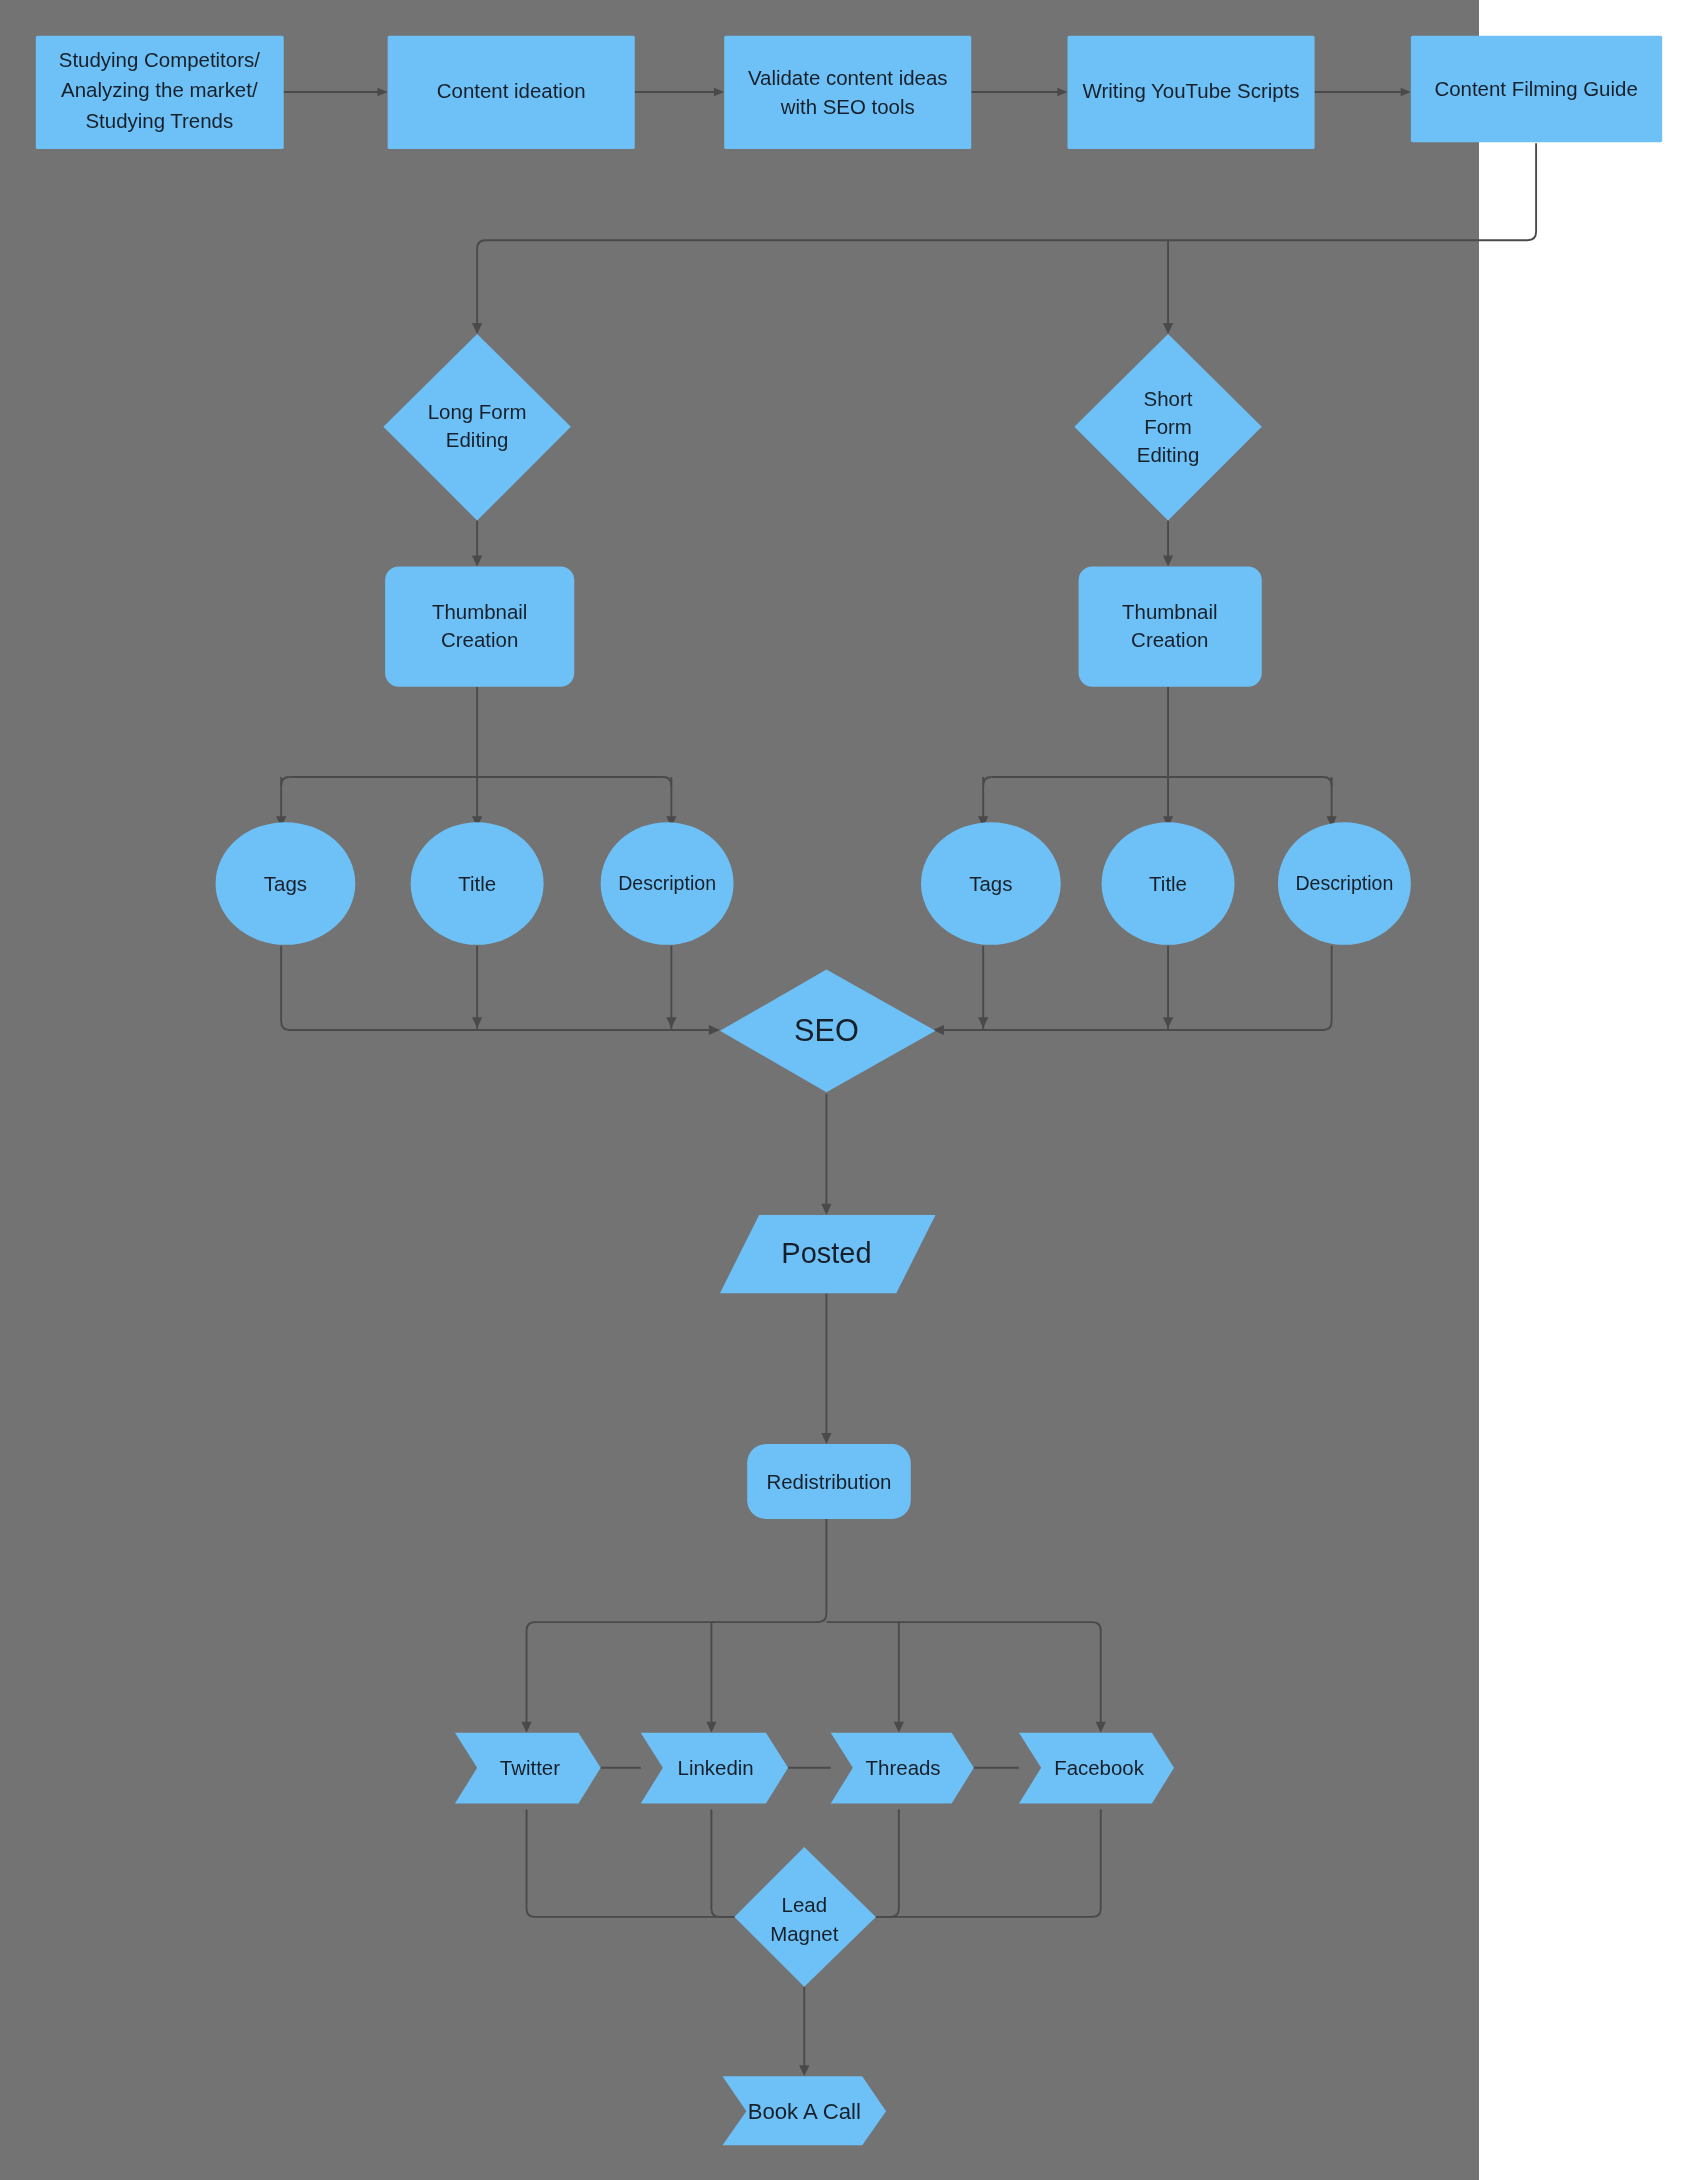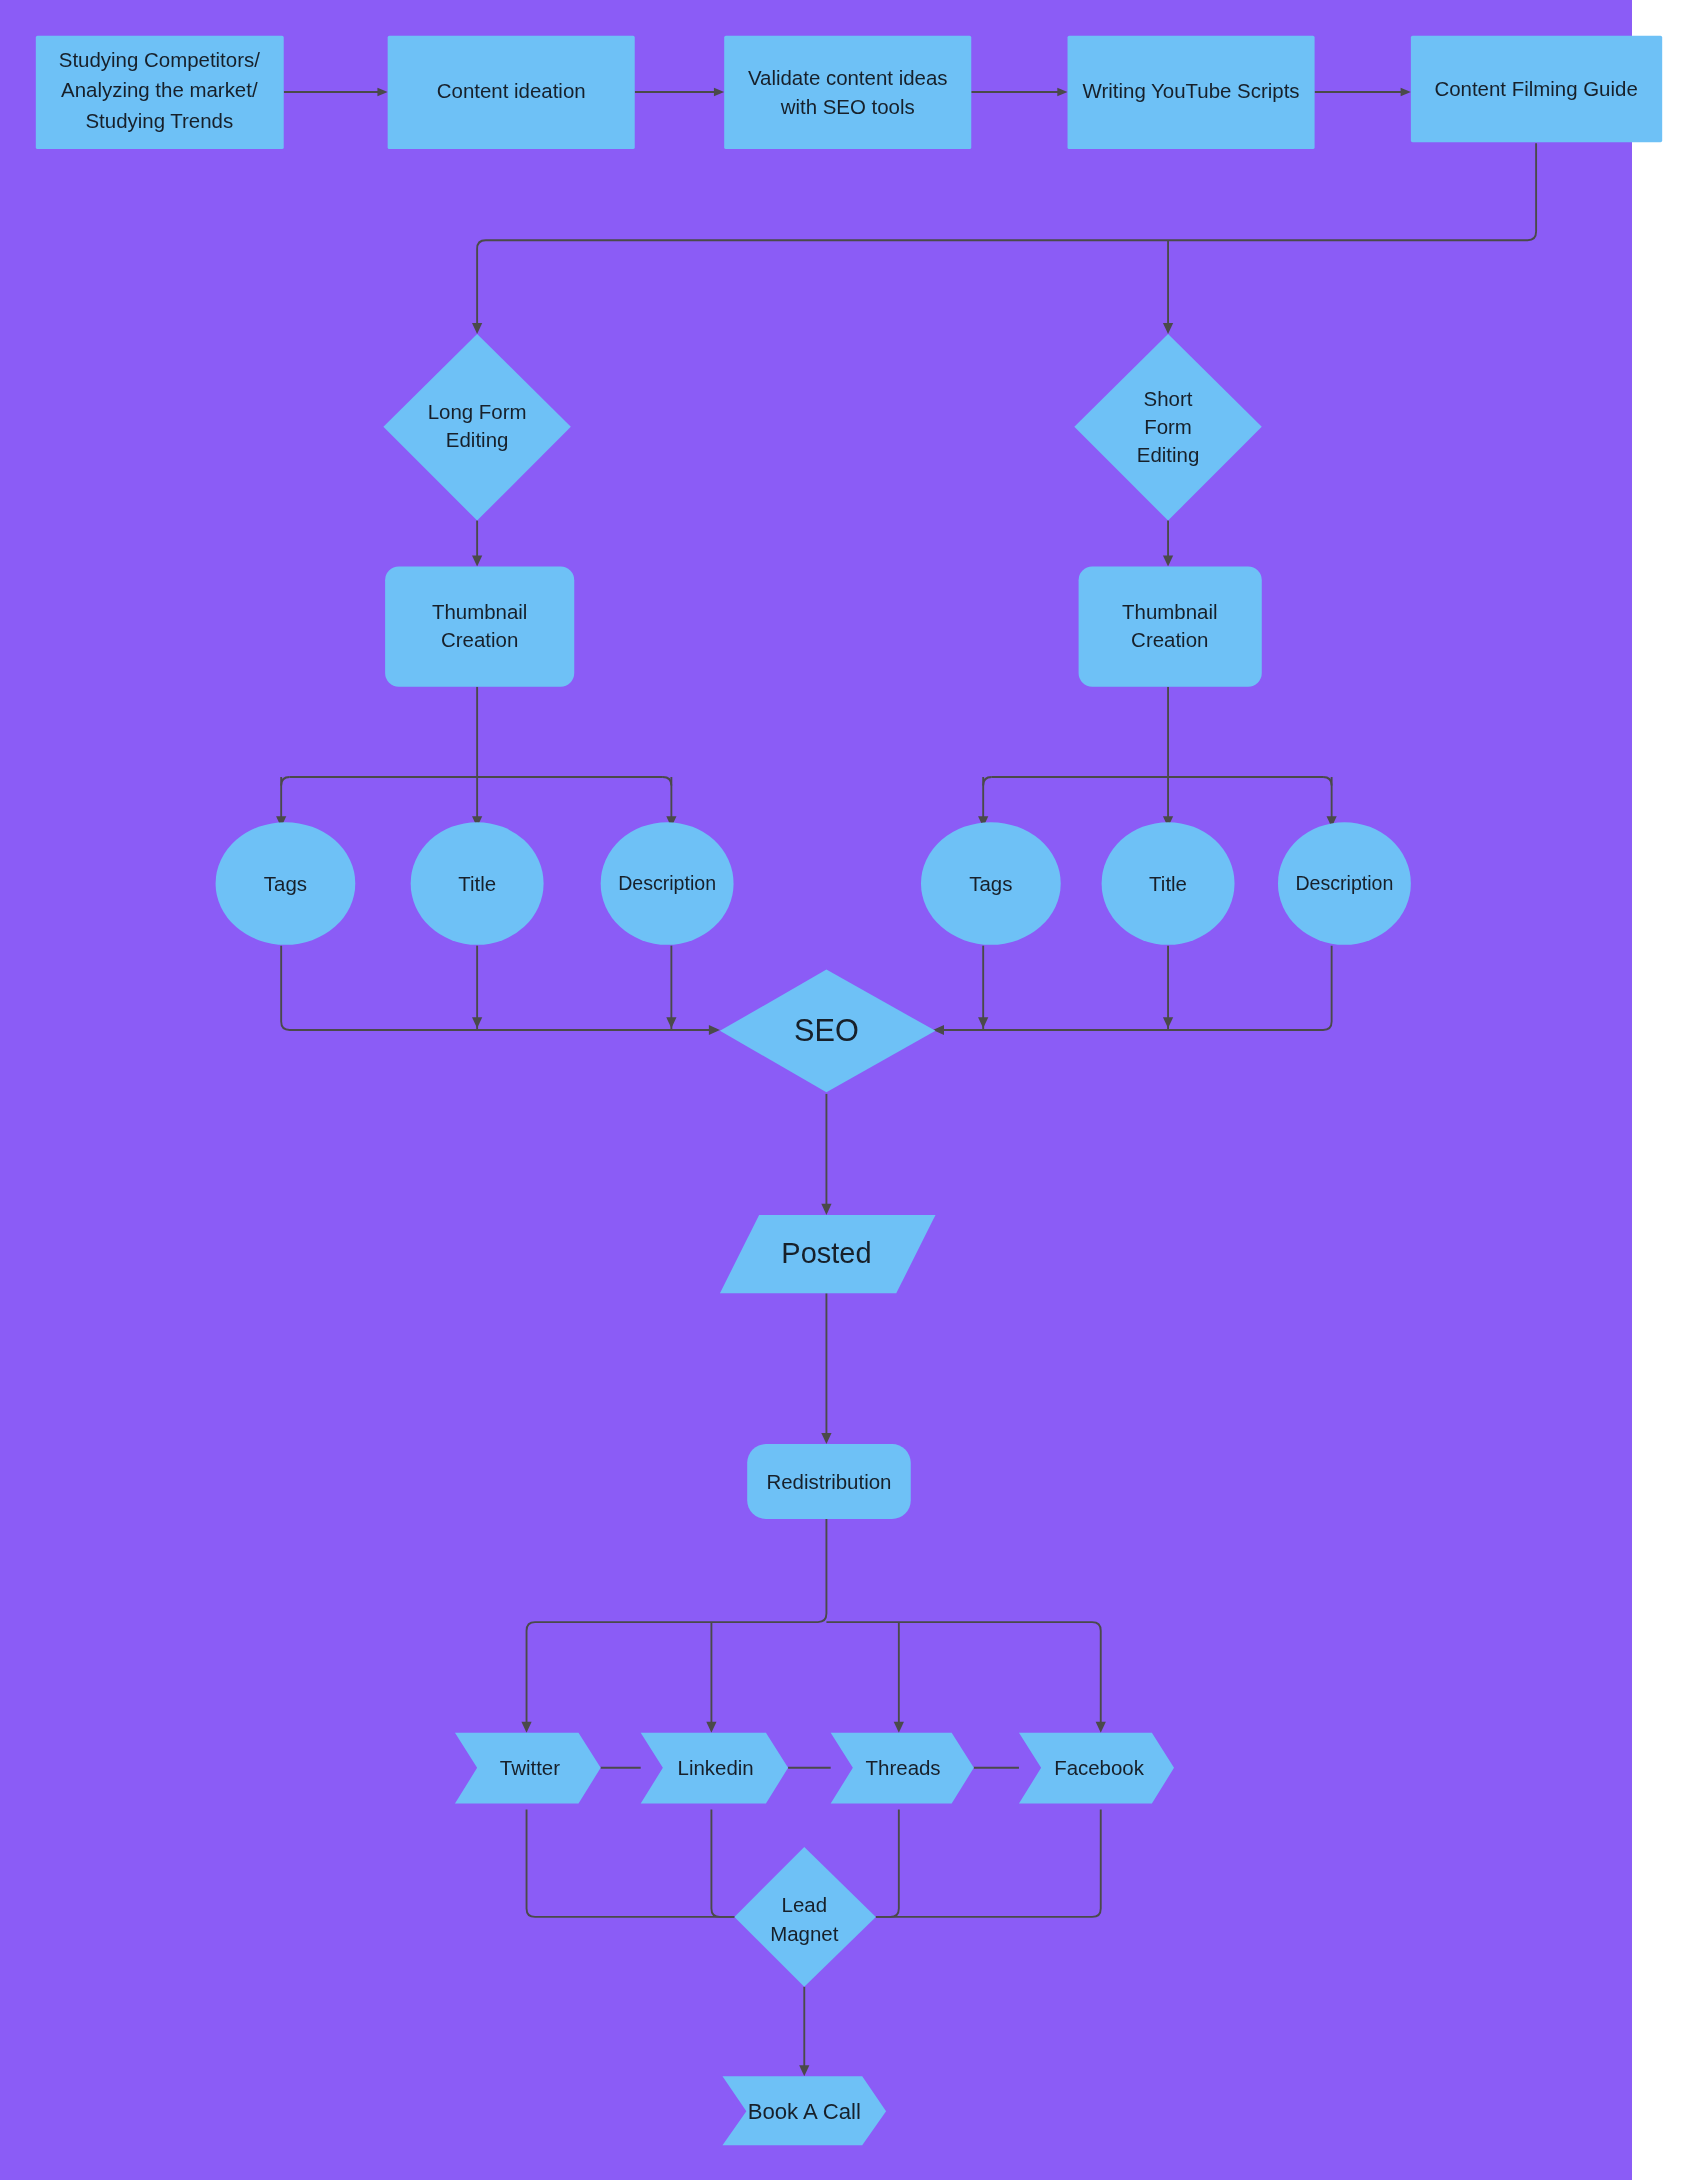--- a/index.html
+++ b/index.html
@@ -8,23 +8,23 @@
     background: #ffffff;
   }
   body {
     font-family: "Liberation Sans", sans-serif;
     width: 1698px;
     height: 2181px;
     overflow: hidden;
   }
   #flow-root {
     position: relative;
-    width: 1632px;
+    width: 1479px;
     height: 2181px;
-    background: #8b5cf6;
+    background: #737373;
   }
   svg#flow-svg {
     display: block;
     width: 1698px;
     height: 2181px;
   }
   .node-shape {
     fill: #6EC1F6;
     stroke: none;
   }

